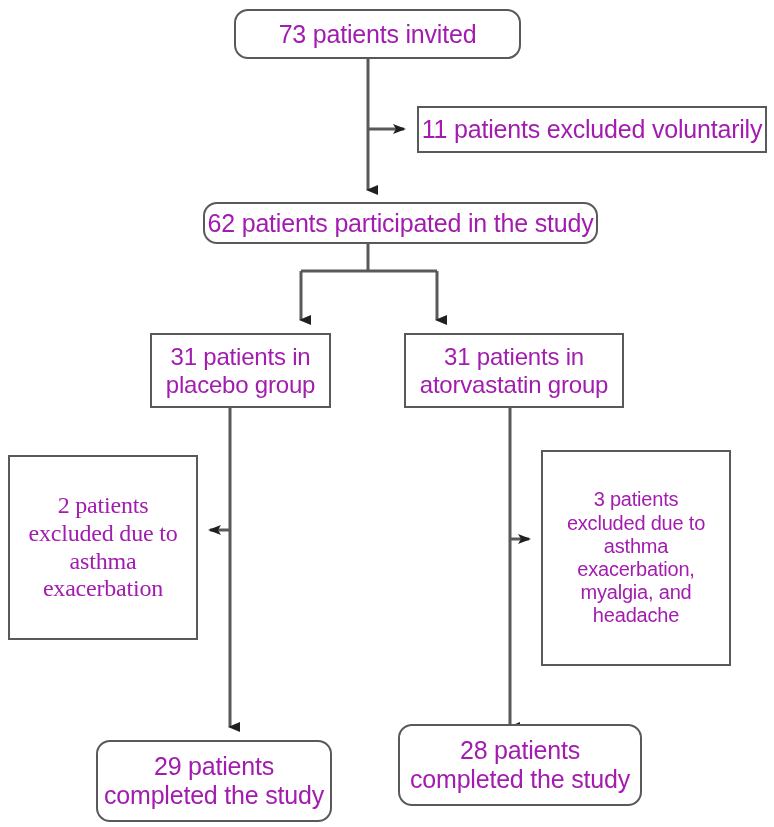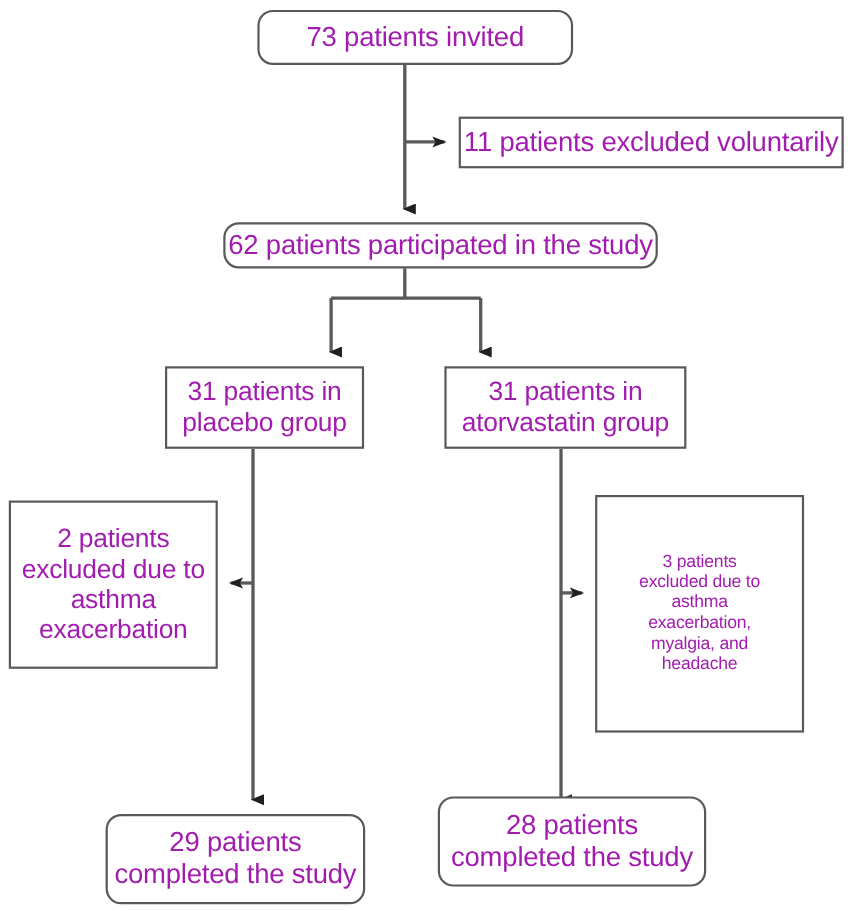--- a/index.html
+++ b/index.html
@@ -47,22 +47,22 @@
   }
   .node.square {
     border-radius: 0px;
   }
   
   #node-invited      { left: 234px; top:   9px; width: 287px; height:  50px; font-size: 25px; }
   #node-excluded-vol { left: 417px; top: 106px; width: 350px; height:  47px; font-size: 25px; }
   #node-participated { left: 171px; top: 202px; width: 395px; height:  42px; font-size: 25px; margin-left: 32px; }
   #node-placebo      { left: 150px; top: 333px; width: 181px; height:  75px; font-size: 24px; }
   #node-atorvastatin { left: 404px; top: 333px; width: 220px; height:  75px; font-size: 24px; }
-  #node-excl-placebo { left:   8px; top: 455px; width: 190px; height: 153px; font-size: 24px; }
-  #node-excl-atorva  { left: 541px; top: 450px; width: 190px; height: 216px; font-size: 16px; }
+  #node-excl-placebo { left:   8px; top: 455px; width: 190px; height: 185px; font-size: 24px; font-family: Liberation Serif, serif; }
+  #node-excl-atorva  { left: 541px; top: 450px; width: 190px; height: 216px; font-size: 20px; }
   #node-completed-pl { left:  96px; top: 740px; width: 236px; height:  82px; font-size: 25px; }
   #node-completed-at { left: 398px; top: 724px; width: 244px; height:  82px; font-size: 25px; }
 </style>
 </head>
 <body>
 
 <div id="flow-root">
 
   <svg id="flow-svg" viewBox="0 0 774 827" width="774" height="827" xmlns="http://www.w3.org/2000/svg">
     <defs>

